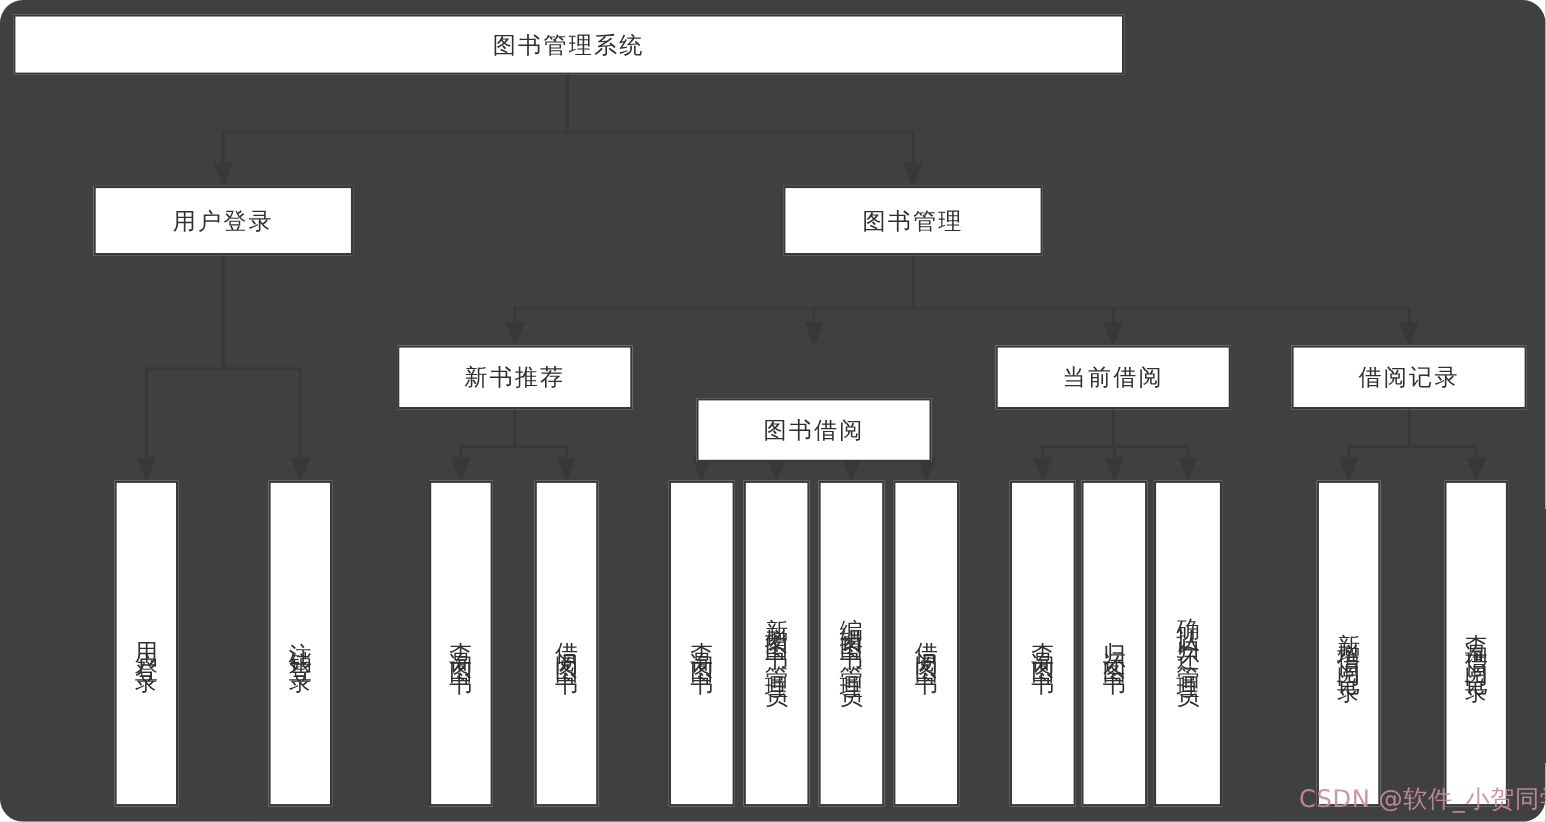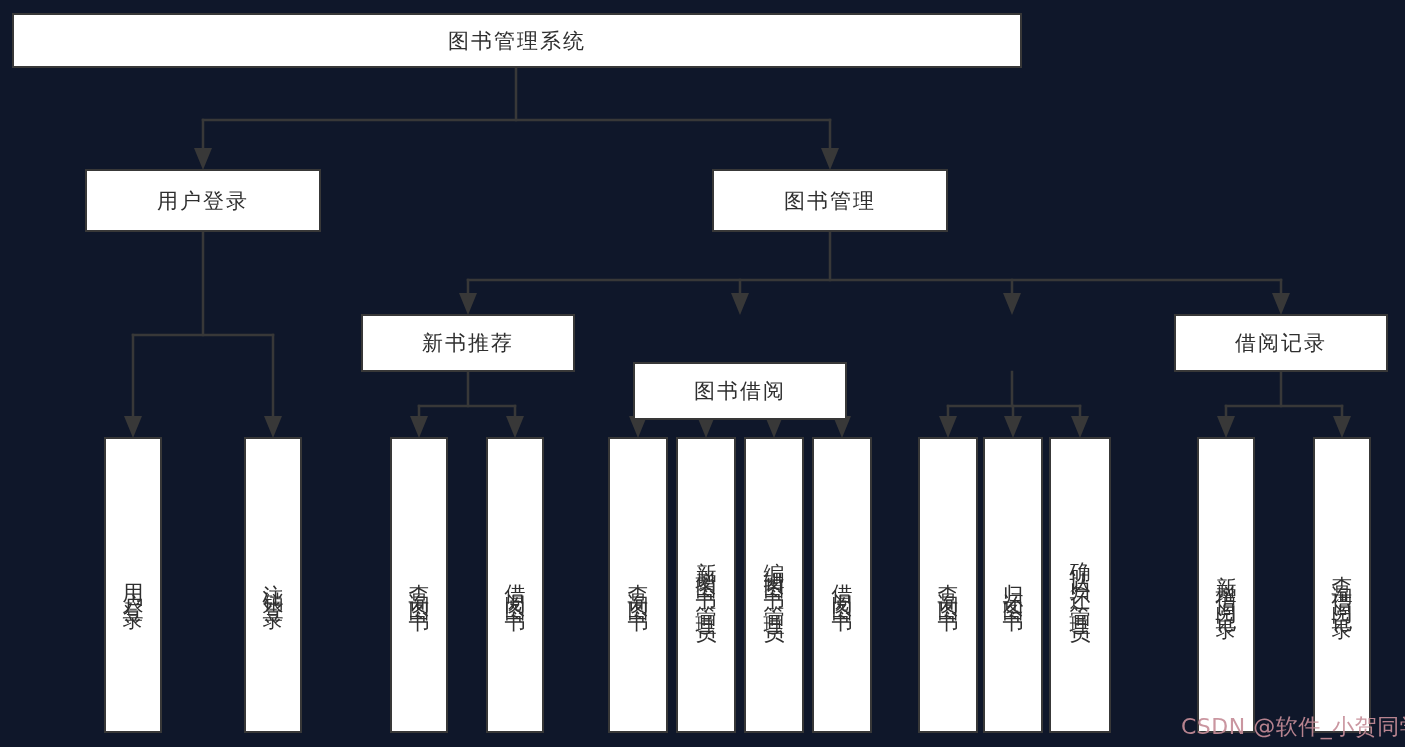--- a/index.html
+++ b/index.html
@@ -5,21 +5,22 @@
   * { margin: 0; padding: 0; box-sizing: border-box; }
   html, body {
     width: 1405px; height: 747px;
     background: #ffffff;
     font-family: "DejaVu Sans", "Liberation Sans", sans-serif;
     overflow: hidden;
   }
   #stage {
     position: relative;
     width: 1405px; height: 747px;
-    background: #0f172a;
+    background: #404040;
+    border-radius: 21px;
   }
   #connectors {
     position: absolute; left: 0; top: 0;
     width: 1405px; height: 747px;
     z-index: 0;
   }
   .node {
     position: absolute;
     background: #ffffff;
     border: 2.5px solid #383838;
@@ -145,20 +146,21 @@
     </g>
   </svg>
 
   <div class="node n-root">图书管理系统</div>
 
   <div class="node n-user">用户登录</div>
   <div class="node n-mgmt">图书管理</div>
 
   <div class="node n-l2 n-newbook">新书推荐</div>
   <div class="node n-l2 n-borrow">图书借阅</div>
+  <div class="node n-l2 n-current">当前借阅</div>
   <div class="node n-l2 n-records">借阅记录</div>
 
   <div class="node leaf lf-u1">用户登录</div>
   <div class="node leaf lf-u2">注销登录</div>
 
   <div class="node leaf lf-n1">查询图书</div>
   <div class="node leaf lf-n2">借阅图书</div>
 
   <div class="node leaf lf-b1">查询图书</div>
   <div class="node leaf lf-b2">新增图书（管理员）</div>

